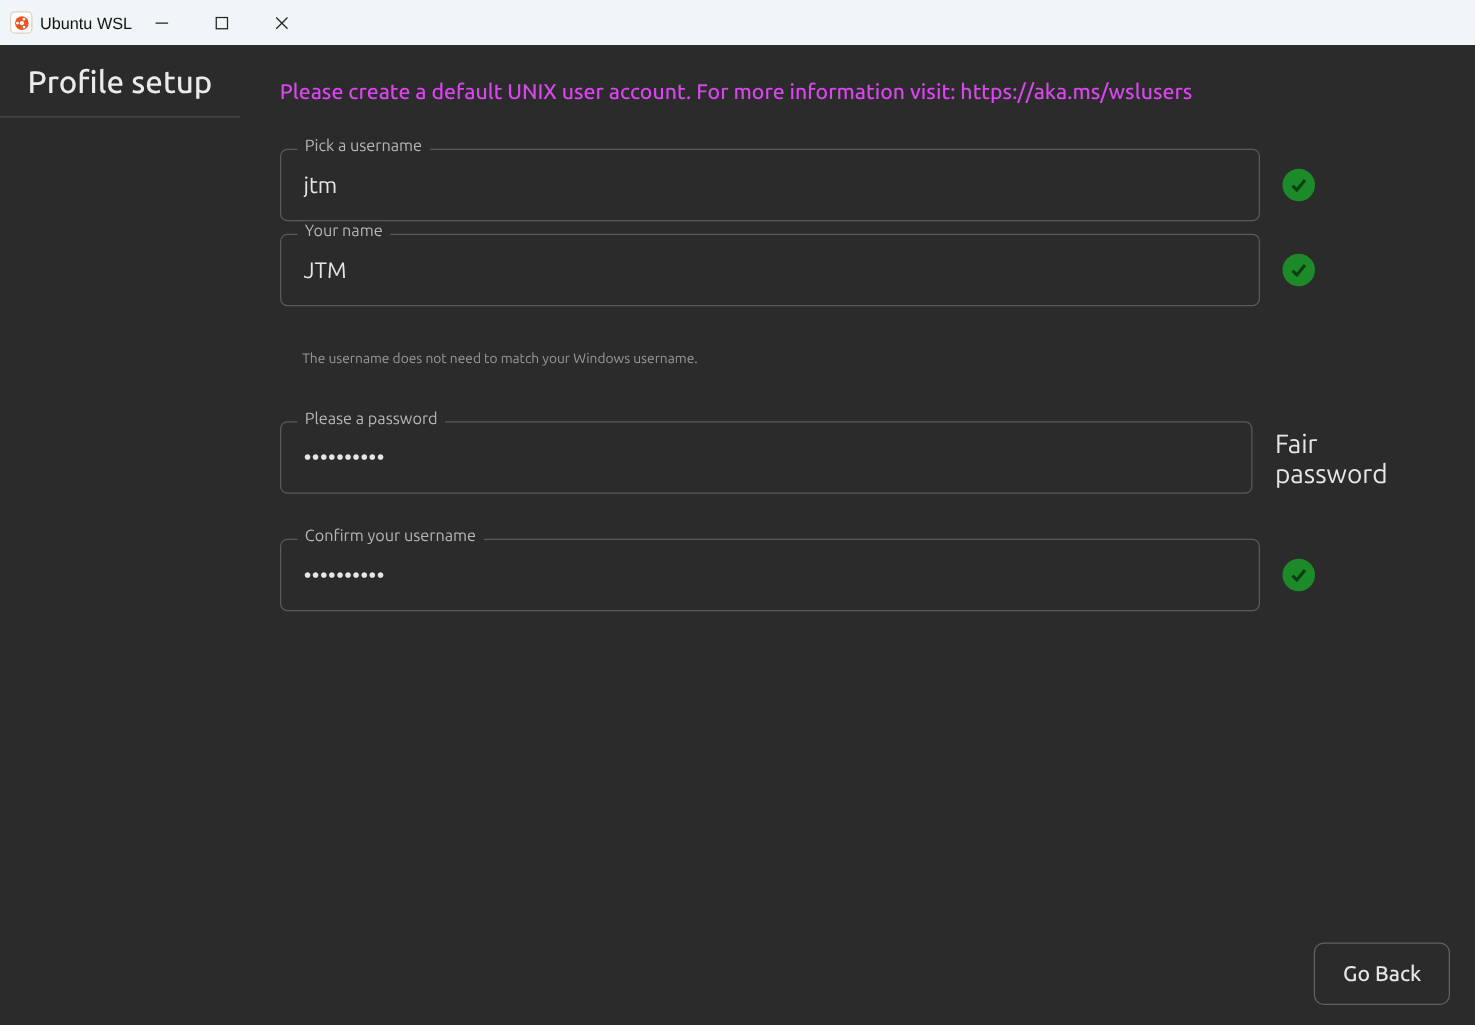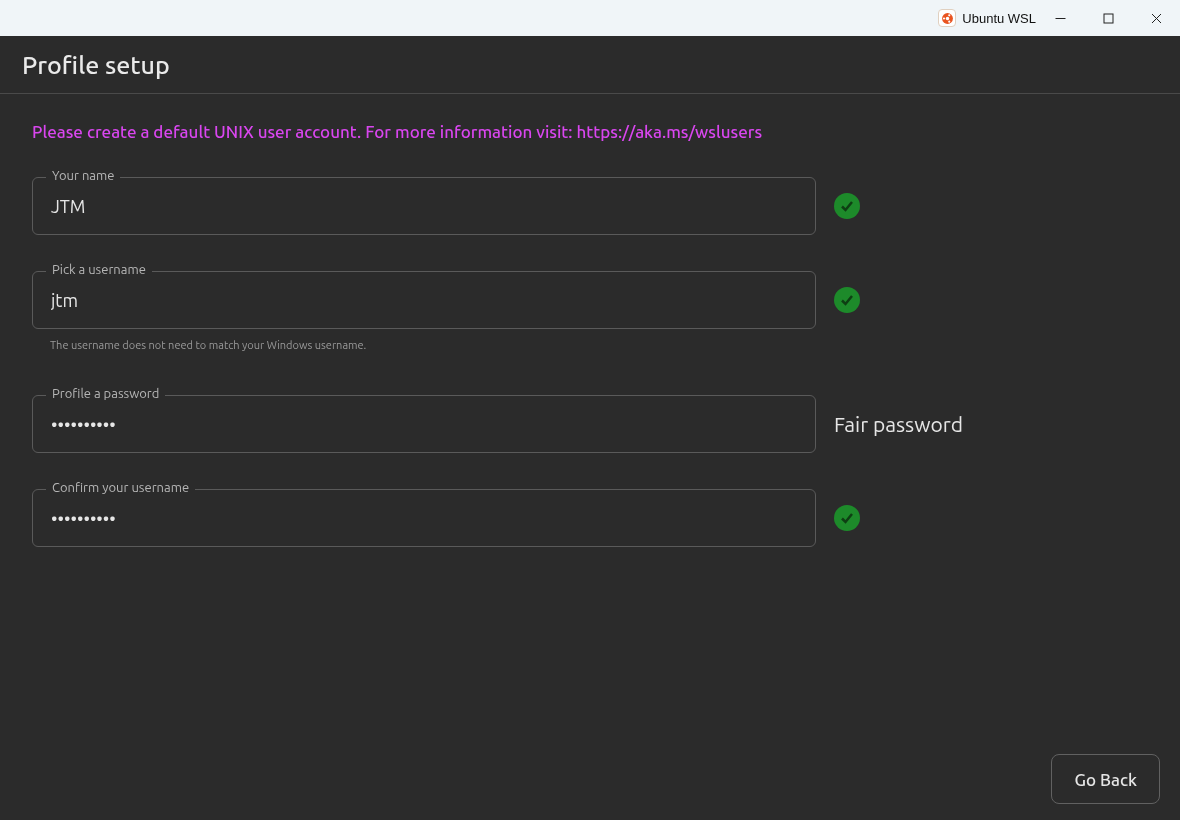--- a/index.html
+++ b/index.html
@@ -10,21 +10,21 @@
       font-family: "Ubuntu", "Segoe UI", Arial, sans-serif;
       overflow: hidden;
       display: flex;
       flex-direction: column;
     }
     .titlebar {
       height: 36px;
       background: #f0f5f8;
       display: flex;
       align-items: center;
-      justify-content: flex-end;
+      justify-content: flex-start;
       padding: 0 0 0 8px;
       color: #111;
       font-size: 13px;
       font-family: "Segoe UI", Arial, sans-serif;
     }
     .titlebar-left { display: flex; align-items: center; gap: 6px; }
     .app-icon {
       width: 18px; height: 18px; border-radius: 4px;
       background: #fff;
       display:flex; align-items:center; justify-content:center;
@@ -35,21 +35,20 @@
     .win-btn {
       width: 48px; display: flex; align-items: center; justify-content: center;
       cursor: pointer; color:#222;
     }
     .win-btn svg { width: 11px; height: 11px; stroke: #222; stroke-width: 1; fill: none; }
     .content {
       flex: 1;
       background: #2b2b2b;
       color: #e6e6e6;
       display: flex;
-      flex-direction: column;
       position: relative;
     }
     .page-header {
       height: 58px;
       display: flex;
       align-items: center;
       padding: 0 22px;
       border-bottom: 1px solid #4a4a4a;
     }
     .page-header h1 {
@@ -170,48 +169,48 @@
 </div>
 
 <div class="content">
   <div class="page-header">
     <h1>Profile setup</h1>
   </div>
 
   <div class="form-area">
     <div class="intro">Please create a default UNIX user account. For more information visit: https://aka.ms/wslusers</div>
 
-    <div class="field-row">
-      <div class="field-wrap">
-        <span class="float-label">Your name</span>
-        <input class="text-input" type="text" value="JTM" style="">
+    <div class="field-row with-helper">
+      <div class="field-wrap">
+        <span class="float-label">Pick a username</span>
+        <input class="text-input" type="text" value="jtm" style="">
       </div>
       <div class="status-check">
         <svg viewBox="0 0 14 14">
             <polyline points="2,7.5 5.5,11 12,3"></polyline>
           </svg>
       </div>
     </div>
 
-    <div class="field-row with-helper">
-      <div class="field-wrap">
-        <span class="float-label">Pick a username</span>
-        <input class="text-input" type="text" value="jtm" style="">
+    <div class="field-row">
+      <div class="field-wrap">
+        <span class="float-label">Your name</span>
+        <input class="text-input" type="text" value="JTM" style="">
       </div>
       <div class="status-check">
         <svg viewBox="0 0 14 14">
             <polyline points="2,7.5 5.5,11 12,3"></polyline>
           </svg>
       </div>
     </div>
     <div class="helper-text">The username does not need to match your Windows username.</div>
 
     <div class="field-row">
       <div class="field-wrap">
-        <span class="float-label">Profile a password</span>
+        <span class="float-label">Please a password</span>
         <input class="text-input" type="text" value="••••••••••" style="">
       </div>
       <div class="status-text">Fair password</div>
     </div>
 
     <div class="field-row">
       <div class="field-wrap">
         <span class="float-label">Confirm your username</span>
         <input class="text-input" type="text" value="••••••••••" style="">
       </div>

